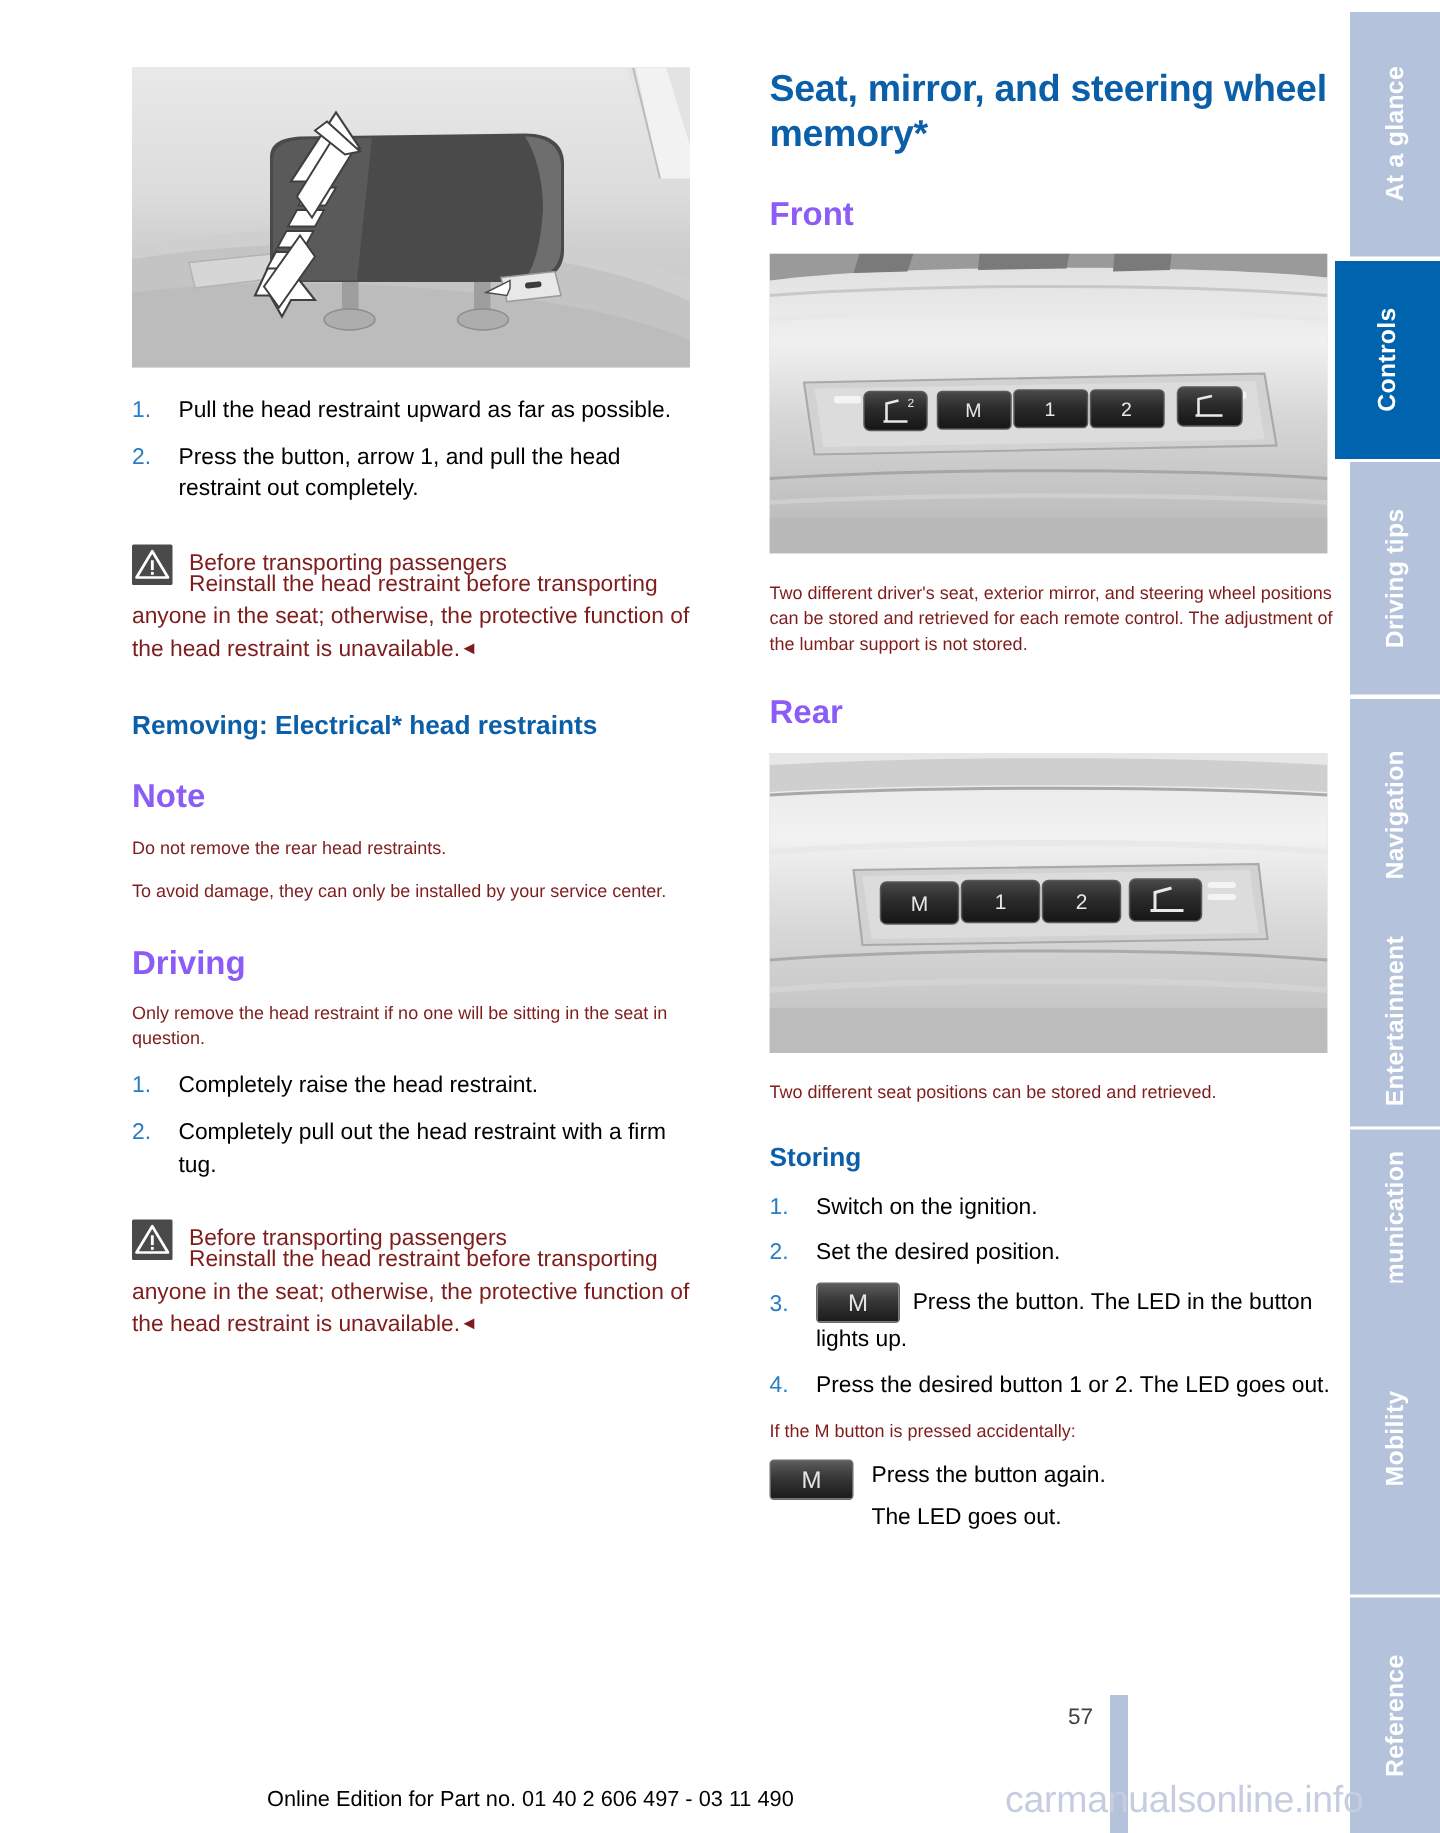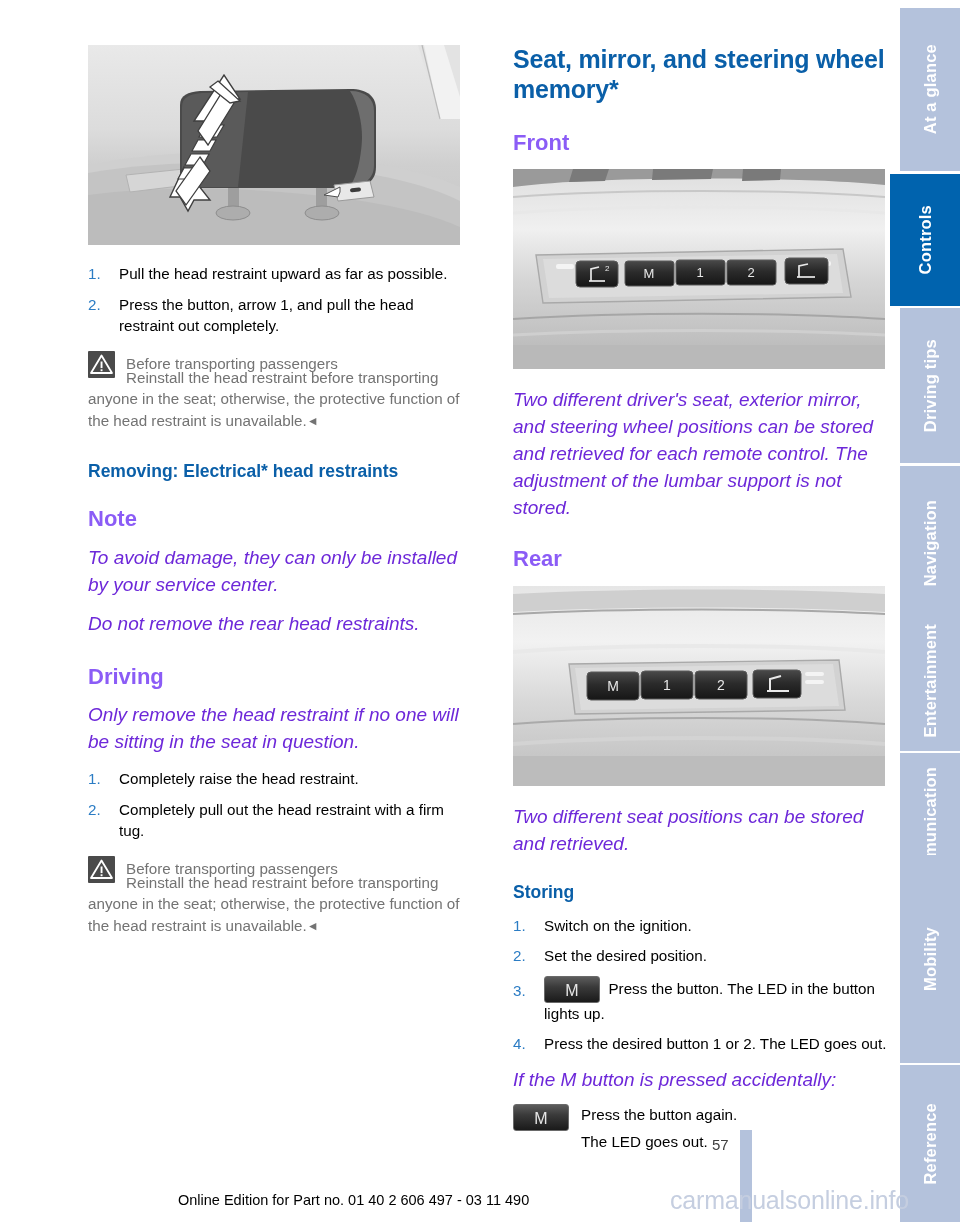--- a/index.html
+++ b/index.html
@@ -42,25 +42,24 @@
     margin: 0 0 20px 0;
   }
   .h3 {
     color: #8b5cf6;
     font-size: 22px;
     font-weight: bold;
     line-height: 1.2;
     margin: 0 0 12px 0;
   }
   p.body {
-    color: #6d28d9;
-    font-size: 19px;
+    color: #7f1d1d;
+    font-size: 12px;
     line-height: 1.42;
     margin: 0 0 12px 0;
-    font-style: italic;
   }
 
   
   .steps { margin: 0 0 12px 0; padding: 0; list-style: none; }
   .steps li {
     display: flex;
     color: #000;
     font-size: 15.2px;
     line-height: 1.42;
     margin-bottom: 9px;
@@ -69,24 +68,24 @@
   .steps .num {
     color: #2b7cc4;
     width: 31px;
     flex: 0 0 31px;
     font-size: 15.2px;
   }
   .steps .txt { flex: 1 1 auto; }
 
   
   .warn {
-    margin: 14px 0 12px 0;
+    margin: 26px 0 12px 0;
     font-size: 15.2px;
     line-height: 1.42;
-    color: #737373;
+    color: #7f1d1d;
   }
   .warn .wline1 { display: flex; align-items: flex-start; }
   .warn-icon {
     width: 27px; height: 27px;
     flex: 0 0 27px;
     background: #4a4a4a;
     position: relative;
     margin-right: 11px;
     border-radius: 1px;
   }
@@ -270,22 +269,22 @@
           </svg>
         </span>
         <span class="whead">Before transporting passengers</span>
       </div>
       <div class="wbody"><span>Reinstall the head restraint before transporting anyone in the seat; otherwise, the protective function of the head restraint is unavailable.</span><span class="endmark">◄</span></div>
     </div>
 
     <h2 class="h2" style="margin-top:30px;margin-bottom:24px;">Removing: Electrical* head restraints</h2>
 
     <h3 class="h3">Note</h3>
+    <p class="body">Do not remove the rear head restraints.</p>
     <p class="body">To avoid damage, they can only be installed by your service center.</p>
-    <p class="body">Do not remove the rear head restraints.</p>
 
     <h3 class="h3" style="margin-top:26px;">Driving</h3>
     <p class="body">Only remove the head restraint if no one will be sitting in the seat in question.</p>
 
     <ul class="steps">
       <li>
         <span class="num">1.</span>
         <span class="txt">Completely raise the head restraint.</span>
       </li>
       <li>

